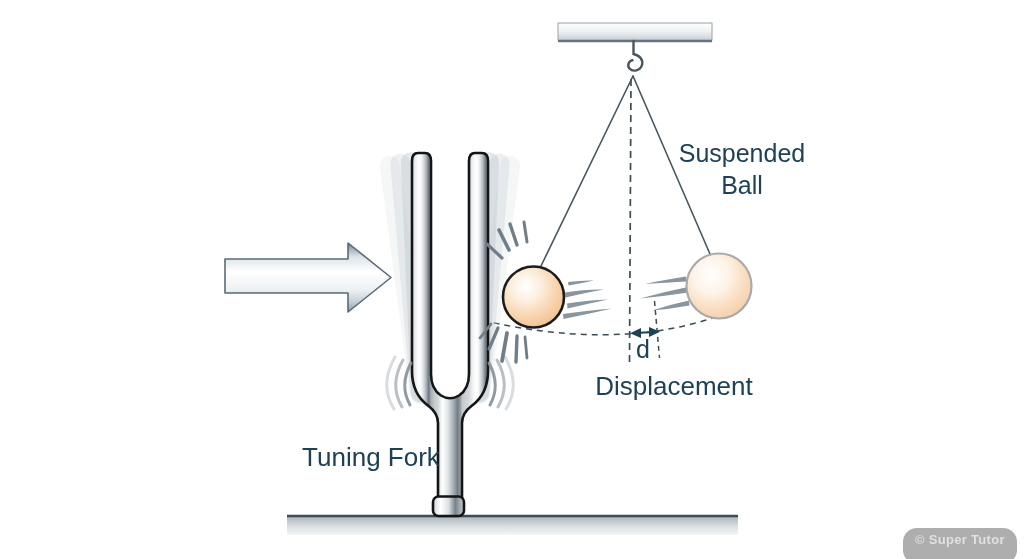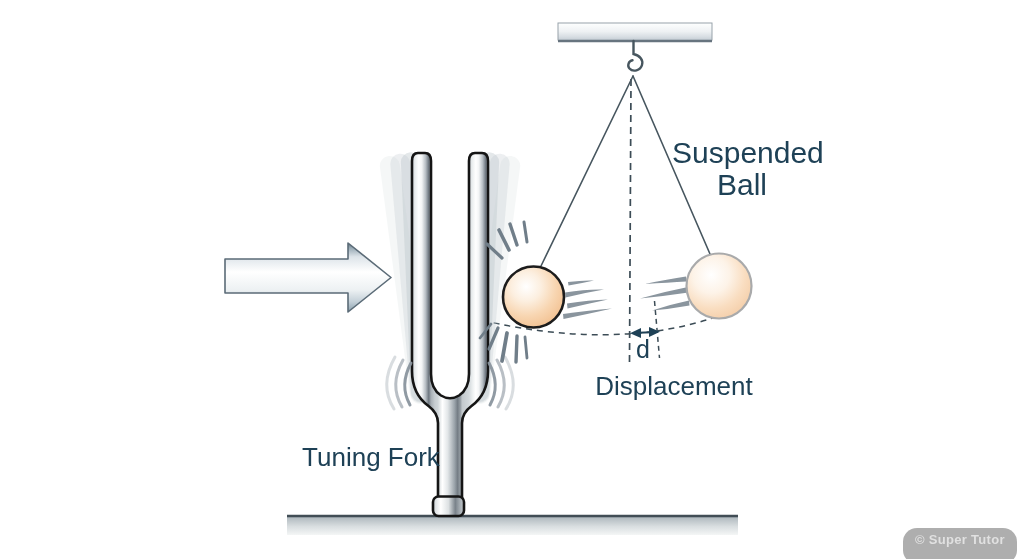--- a/index.html
+++ b/index.html
@@ -7,21 +7,21 @@
     --impact:#707e89; --ground-line:#414d55; --metal-outline:#151515;
     --ball-edge-dark:#1c1c1c; --ball-edge-light:#a9aaab; --arrow-outline:#5b6b77;
     --watermark-bg:#a0a0a0; --watermark-text:#dcdcdc; --background:#ffffff;
   }
   html,body{margin:0;padding:0;background:#fff;}
   .stage{position:relative;width:1024px;height:559px;background:var(--background);
          overflow:hidden;font-family:"Liberation Sans",sans-serif;}
   .stage svg{position:absolute;left:0;top:0;}
   .lbl{position:absolute;color:var(--text);text-align:center;line-height:1.22;}
   .lbl-vibration{left:244px;top:263px;width:120px;font-size:23px;}
-  .lbl-suspended{left:672px;top:137px;width:140px;font-size:30px;line-height:32px;}
+  .lbl-suspended{left:672px;top:137px;width:140px;font-size:25px;line-height:32px;}
   .lbl-d{left:630px;top:334px;width:26px;font-size:25px;}
   .lbl-displacement{left:584px;top:371px;width:180px;font-size:26px;}
   .lbl-tuningfork{left:300px;top:442px;width:142px;font-size:26px;}
   .watermark{position:absolute;left:903px;top:528px;background:var(--watermark-bg);
          color:var(--watermark-text);opacity:.85;border-radius:14px;padding:4px 12px 17px;
          font-size:13px;font-weight:bold;letter-spacing:.3px;}
   
   .s-line{stroke:var(--line);fill:none;stroke-linecap:round;}
   .s-dash{stroke:var(--dash);fill:none;}
   .s-metal{stroke:var(--metal-outline);stroke-width:2.6;stroke-linejoin:round;}

